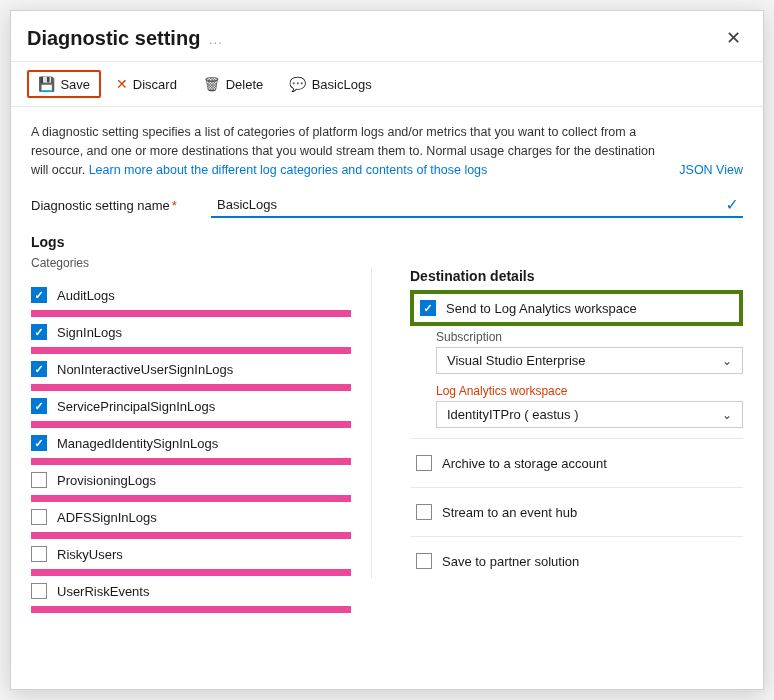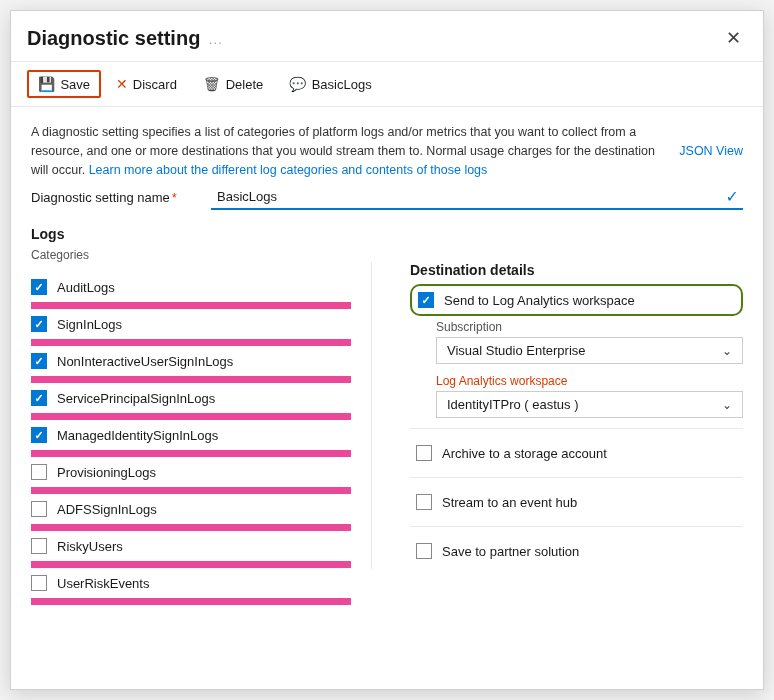--- a/index.html
+++ b/index.html
@@ -75,24 +75,24 @@
     .toolbar-btn.discard .icon { color: #d83b01; }
     .toolbar-btn.delete .icon { color: #444; }
     .toolbar-btn.feedback .icon { color: #0078d4; }
     .content {
       padding: 16px 20px;
     }
     .description {
       font-size: 12.5px;
       color: #333;
       line-height: 1.5;
-      margin-bottom: 6px;
+      margin-bottom: 14px;
       display: flex;
       justify-content: space-between;
-      align-items: center;
+      align-items: flex-end;
     }
     .description-text {
       flex: 1;
       margin-right: 16px;
     }
     .description-text a, .link {
       color: #0078d4;
       text-decoration: none;
       cursor: pointer;
     }
@@ -195,23 +195,23 @@
       color: #1a1a1a;
     }
     .dest-option {
       display: flex;
       align-items: center;
       gap: 10px;
       padding: 8px 6px;
       margin-bottom: 2px;
     }
     .dest-option.highlighted {
-      border: 2px solid #4d7c0f;
+      border: 4px solid #4d7c0f;
       padding: 6px 6px;
-      border-radius: 10px;
+      border-radius: 0;
       margin-bottom: 4px;
     }
     .dest-option-label {
       font-size: 13px;
       color: #1a1a1a;
     }
     .sub-fields {
       margin-left: 26px;
       margin-bottom: 10px;
     }

